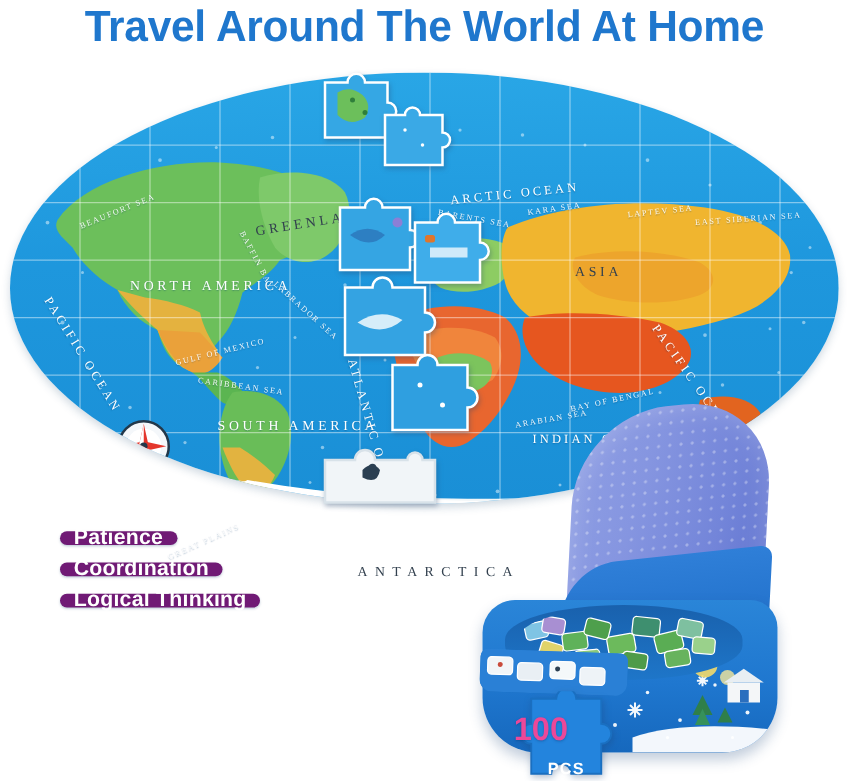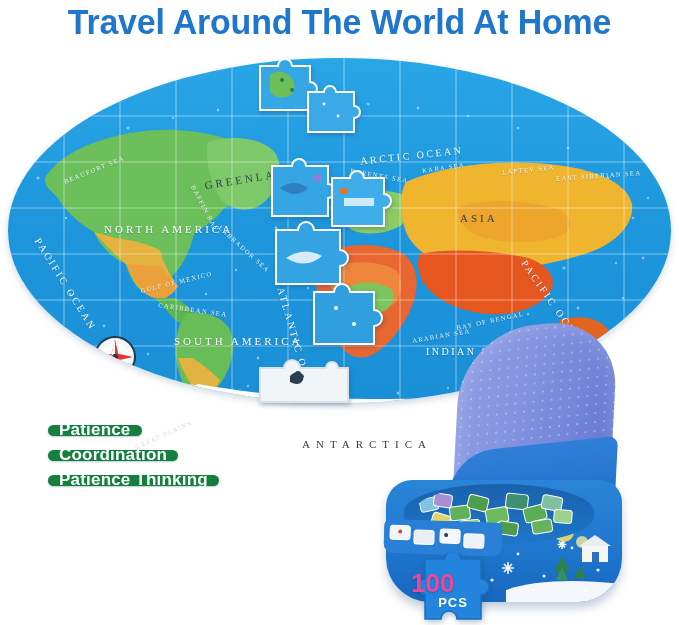--- a/index.html
+++ b/index.html
@@ -61,21 +61,21 @@
   
   .piece{
     position:absolute;
     filter:drop-shadow(1px 2px 2px rgba(40,70,110,.35));
   }
 
   
   .badges{position:absolute;left:48px;top:425px;}
   .badge{
     display:inline-block;
-    background:#15803d;
+    background:#701a75;
     color:#ffffff;
     border-radius:9px;
     font-family:"Liberation Sans Narrow","Liberation Sans",sans-serif;
     font-weight:bold;
     font-size:17px;
     padding:5px 11px 6px 11px;
     margin-bottom:14px;
     letter-spacing:.2px;
     box-shadow:0 1px 2px rgba(20,60,110,.28);
     white-space:nowrap;
@@ -117,21 +117,21 @@
   .pcs-tag{
     position:absolute;left:33px;top:228px;width:84px;height:78px;
   }
   .pcs-text{
     position:absolute;left:0;top:18px;width:84px;text-align:left;
     font-family:"Liberation Sans Narrow","Liberation Sans",sans-serif;
     font-weight:bold;color:#ec4899;font-size:26px;line-height:24px;
     text-shadow:0 1px 2px rgba(0,50,100,.35);
   }
   .pcs-sub{
-    position:absolute;left:0;top:42px;width:84px;text-align:center;
+    position:absolute;left:0;top:54px;width:84px;text-align:center;
     font-family:"Liberation Sans Narrow","Liberation Sans",sans-serif;
     font-weight:bold;color:#fff;font-size:13px;letter-spacing:1px;
   }
   .hinge{
     position:absolute;left:6px;top:196px;width:118px;height:34px;
     background:linear-gradient(180deg,#2d84d9,#1c6fc4);
     border-radius:6px 6px 10px 10px;
     transform:rotate(2deg);
     overflow:hidden;
   }
@@ -274,21 +274,21 @@
         <path d="M3 21 L21 21 L21 25 Z" fill="#ffffff"></path>
         <circle cx="21" cy="21" r="3" fill="#23384a"></circle>
       </svg>
     </div>
 
     <div class="lbl cont" style="left:96px;top:166px;width:70px;text-align:center;line-height:11px;">NORTH AMERICA</div>
     <div class="lbl cont" style="left:166px;top:278px;width:70px;text-align:center;line-height:11px;">SOUTH AMERICA</div>
     <div class="lbl cont dark" style="left:196px;top:114px;transform:rotate(-9deg);">GREENLAND</div>
     <div class="lbl cont" style="left:318px;top:250px;">AFRICA</div>
     <div class="lbl cont dark" style="left:452px;top:154px;">ASIA</div>
-    <div class="lbl cont dark" style="left:278px;top:380px;letter-spacing:6px;margin-left:16px;">ANTARCTICA</div>
+    <div class="lbl cont dark" style="left:278px;top:394px;letter-spacing:6px;">ANTARCTICA</div>
 
     <div class="lbl ocean" style="left:34px;top:178px;transform:rotate(58deg);transform-origin:left top;">PACIFIC OCEAN</div>
     <div class="lbl ocean" style="left:520px;top:200px;transform:rotate(55deg);transform-origin:left top;">PACIFIC OCEAN</div>
     <div class="lbl ocean" style="left:278px;top:228px;transform:rotate(74deg);transform-origin:left top;width:86px;">ATLANTIC OCEAN</div>
     <div class="lbl ocean" style="left:418px;top:288px;width:60px;text-align:center;line-height:11px;">INDIAN OCEAN</div>
     <div class="lbl ocean" style="left:352px;top:92px;transform:rotate(-6deg);">ARCTIC OCEAN</div>
 
     <div class="lbl sea" style="left:54px;top:108px;transform:rotate(-22deg);">BEAUFORT SEA</div>
     <div class="lbl sea" style="left:188px;top:126px;transform:rotate(62deg);transform-origin:left top;">BAFFIN BAY</div>
     <div class="lbl sea" style="left:214px;top:166px;transform:rotate(42deg);transform-origin:left top;">LABRADOR SEA</div>
@@ -341,21 +341,21 @@
   </div>
 
   <div class="badges">
     <span class="badge-row">
       <span class="badge">Patience</span>
     </span>
     <span class="badge-row">
       <span class="badge">Coordination</span>
     </span>
     <span class="badge-row">
-      <span class="badge">Patience Thinking</span>
+      <span class="badge">Logical Thinking</span>
     </span>
   </div>
 
   <div class="tin">
 
     <div class="tin-lid">
       <div class="lid-dots"></div>
     </div>
     <div class="lid-edge"></div>
 

